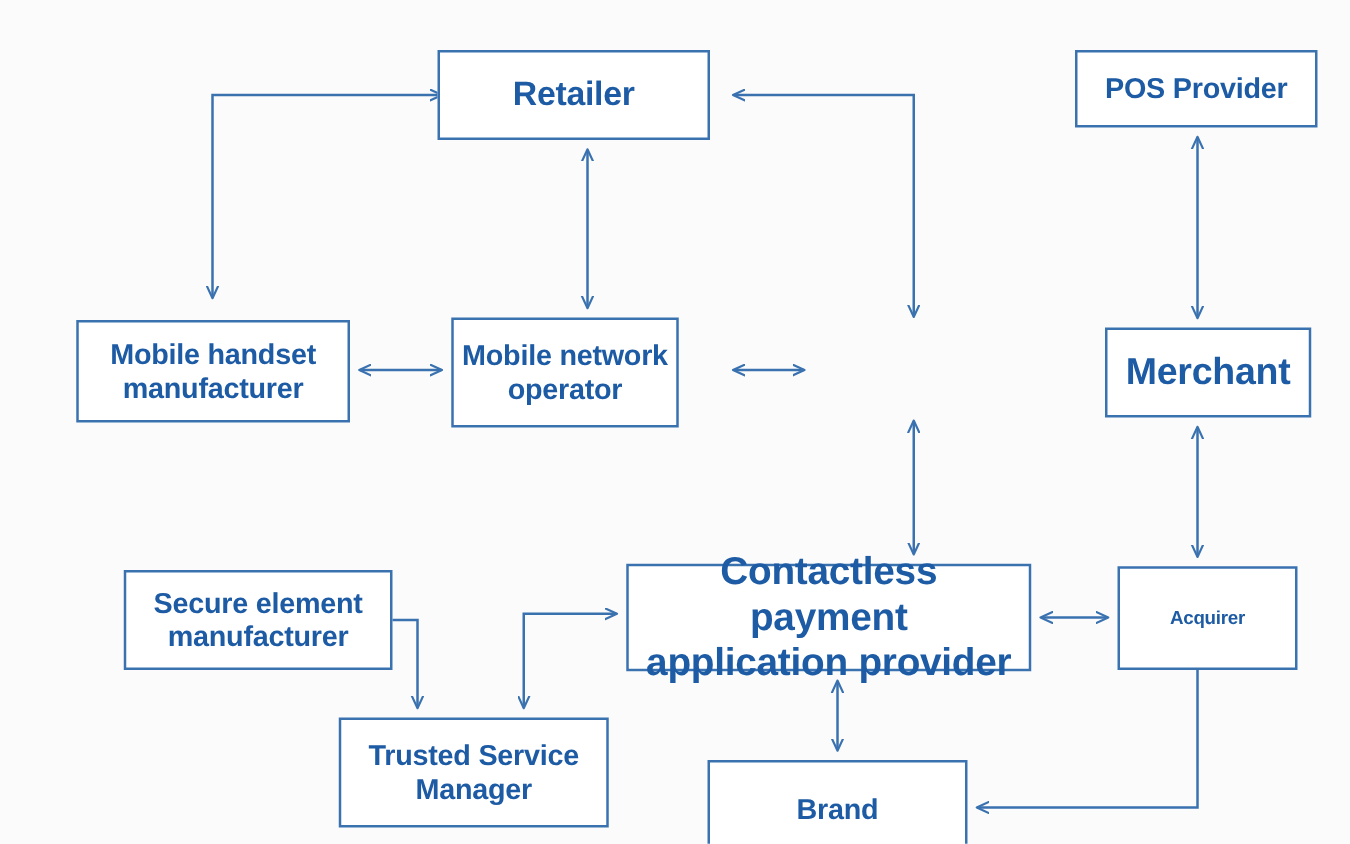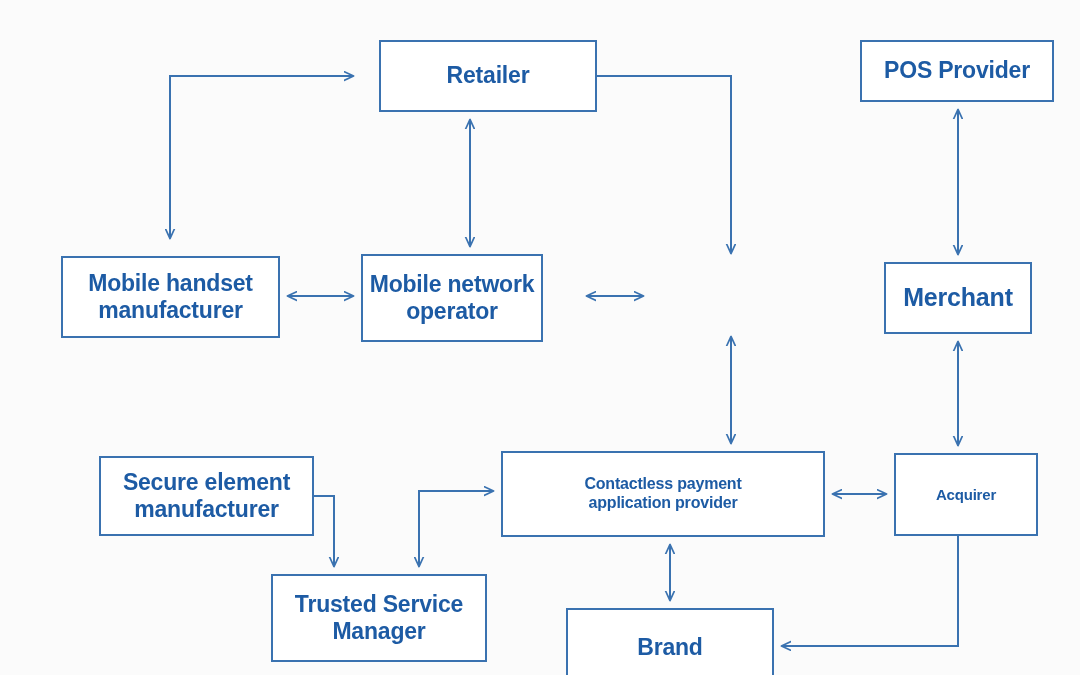--- a/index.html
+++ b/index.html
@@ -74,54 +74,54 @@
       <path d="M670,545 L670,600" marker-start="url(#ah-start)" marker-end="url(#ah)"></path>
 
       <path d="M274,496 L334,496 L334,566" marker-start="url(#ah-start)" marker-end="url(#ah)"></path>
 
       <path d="M419,566 L419,491 L493,491" marker-start="url(#ah-start)" marker-end="url(#ah)"></path>
 
       <path d="M958,533 L958,646 L782,646" marker-end="url(#ah)"></path>
     </g>
   </svg>
 
-  <div class="node" style="left:379px;top:40px;width:218px;height:72px;font-size:23px;">
+  <div class="node" style="left:350px;top:40px;width:218px;height:72px;font-size:27px;">
     <span class="lbl">Retailer</span>
   </div>
 
   <div class="node" style="left:860px;top:40px;width:194px;height:62px;font-size:23px;">
     <span class="lbl">POS Provider</span>
   </div>
 
   <div class="node" style="left:61px;top:256px;width:219px;height:82px;font-size:23px;">
     <span class="lbl">Mobile handset
 manufacturer</span>
   </div>
 
   <div class="node" style="left:361px;top:254px;width:182px;height:88px;font-size:23px;">
     <span class="lbl">Mobile network
 operator</span>
   </div>
 
 
-  <div class="node" style="left:884px;top:262px;width:148px;height:72px;font-size:25px;">
+  <div class="node" style="left:884px;top:262px;width:165px;height:72px;font-size:30px;">
     <span class="lbl">Merchant</span>
   </div>
 
   <div class="node" style="left:51px;top:456px;width:215px;height:80px;font-size:23px;margin-left:48px;">
     <span class="lbl">Secure element
 manufacturer</span>
   </div>
 
   <div class="node" style="left:271px;top:574px;width:216px;height:88px;font-size:23px;">
     <span class="lbl">Trusted Service
 Manager</span>
   </div>
 
-  <div class="node" style="left:501px;top:451px;width:324px;height:86px;font-size:16px;">
+  <div class="node" style="left:501px;top:451px;width:324px;height:86px;font-size:31px;">
     <span class="lbl">Contactless payment
 application provider</span>
   </div>
 
   <div class="node" style="left:894px;top:453px;width:144px;height:83px;font-size:15px;text-align:center;">
     <span class="lbl">Acquirer</span>
   </div>
 
   <div class="node" style="left:566px;top:608px;width:208px;height:80px;font-size:23px;">
     <span class="lbl">Brand</span>

